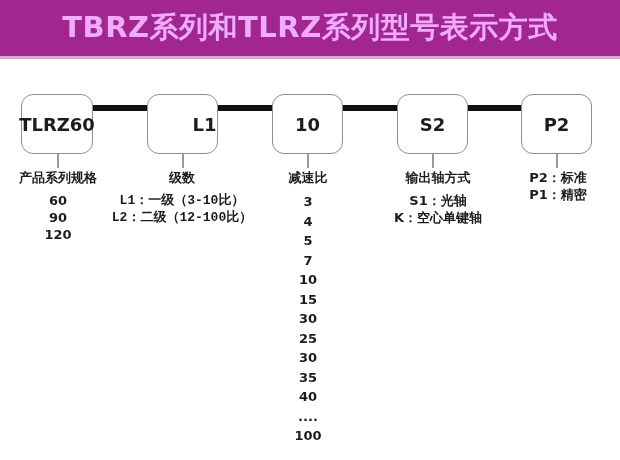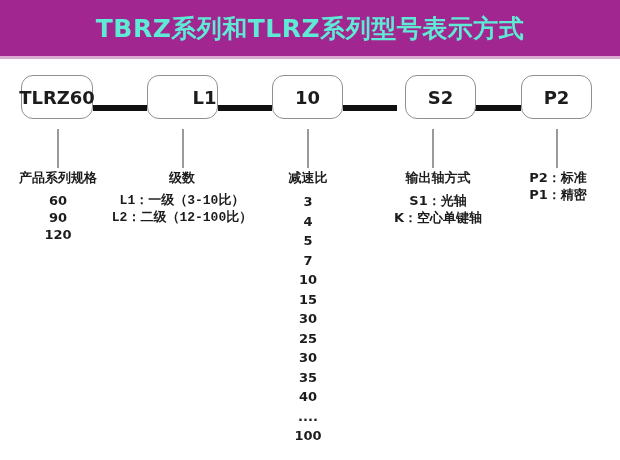--- a/index.html
+++ b/index.html
@@ -20,52 +20,52 @@
     position: absolute;
     left: 0; top: 0;
     width: 620px; height: 56px;
     background: #A2268F;
     border-bottom: 3px solid #D9A9D2;
     display: flex;
     align-items: center;
     justify-content: center;
   }
   .header .title {
-    color: #5eead4;
-    font-size: 25px;
+    color: #f0abfc;
+    font-size: 29px;
     font-weight: bold;
     letter-spacing: 0.5px;
     white-space: nowrap;
   }
   
   .mbox {
     position: absolute;
-    top: 75px;
-    height: 44px;
+    top: 94px;
+    height: 60px;
     width: 71px;
     background: #ffffff;
     border: 1.5px solid #8f8f8f;
     border-radius: 12px;
     box-sizing: border-box;
     display: flex;
     align-items: center;
     justify-content: center;
     z-index: 2;
     text-align: right;
   }
   .mbox .blabel {
     font-size: 18px;
     font-weight: bold;
     color: #1c1c1c;
     white-space: nowrap;
   }
   .mbox.b1 { left: 21px;  width: 72px; }
   .mbox.b2 { left: 147px; padding-left: 44px; }
   .mbox.b3 { left: 272px; }
-  .mbox.b4 { left: 397px; margin-left: 8px; }
+  .mbox.b4 { left: 397px; }
   .mbox.b5 { left: 521px; }
   
   .connector {
     position: absolute;
     top: 105px;
     height: 6px;
     background: #111111;
     z-index: 1;
   }
   .connector.c1 { left: 93px;  width: 54px; }

